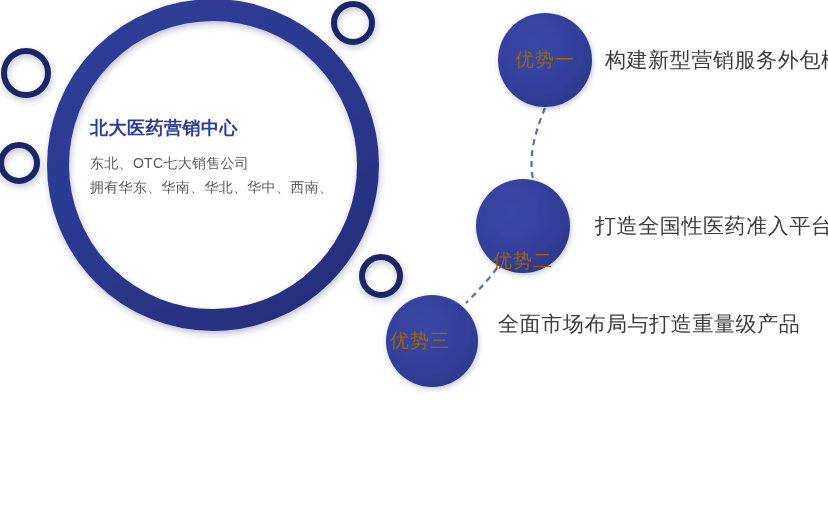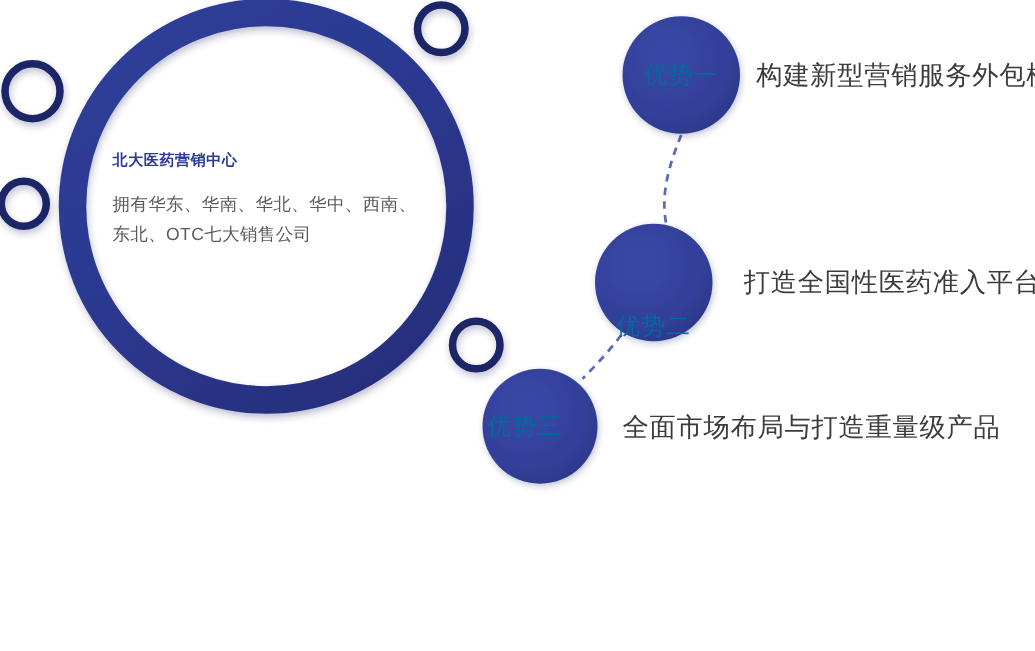--- a/index.html
+++ b/index.html
@@ -32,39 +32,39 @@
 
   
   .hero-text {
     position: absolute;
     left: 90px;
     top: 113px;
     width: 245px;
   }
   .hero-title-1,
   .hero-title-2 {
-    font-size: 12px;
+    font-size: 18px;
     font-weight: bold;
     color: #2c3c96;
     letter-spacing: 0.5px;
     line-height: 30px;
     white-space: nowrap;
   }
   .hero-sub {
     margin-top: 8px;
     font-size: 14px;
     color: #5a5a5e;
     line-height: 24px;
     letter-spacing: 0.3px;
   }
 
   
   .adv-badge-label {
     position: absolute;
-    color: #0369a1;
+    color: #a16207;
     font-size: 19px;
     letter-spacing: 1px;
     white-space: nowrap;
     transform: translate(-50%, -50%);
     pointer-events: none;
   }
 
   .adv-desc {
     position: absolute;
     font-size: 21px;
@@ -119,30 +119,30 @@
     <path d="M 497 268 C 488 280, 478 291, 466 303" fill="none" stroke="#5b6ab5" stroke-width="2.2" stroke-dasharray="6 5" stroke-linecap="butt"></path>
 
     <circle cx="545" cy="60" r="47" fill="url(#badgeGrad)" filter="url(#badgeshadow)"></circle>
     <circle cx="523" cy="226" r="47" fill="url(#badgeGrad)" filter="url(#badgeshadow)"></circle>
     <circle cx="432" cy="341" r="46" fill="url(#badgeGrad)" filter="url(#badgeshadow)"></circle>
   </svg>
 
   <div class="hero-text">
     <div class="hero-title-1">北大医药营销中心</div>
     <div class="hero-sub">
+      <div>东北、OTC七大销售公司</div>
       <div>拥有华东、华南、华北、华中、西南、</div>
-      <div>东北、OTC七大销售公司</div>
     </div>
   </div>
 
   <div class="adv-hit" style="left:545px; top:60px; width:94px; height:94px;"></div>
   <div class="adv-badge-label" style="left:545px; top:60px;">优势一</div>
   <div class="adv-desc" style="left:605px; top:60px;">构建新型营销服务外包模式</div>
 
   <div class="adv-hit" style="left:523px; top:226px; width:94px; height:94px;"></div>
   <div class="adv-badge-label" style="left:523px; top:226px;margin-top:35px;">优势二</div>
   <div class="adv-desc" style="left:595px; top:226px;">打造全国性医药准入平台</div>
 
   <div class="adv-hit" style="left:432px; top:341px; width:92px; height:92px;"></div>
   <div class="adv-badge-label" style="left:420px; top:341px;text-align:center;">优势三</div>
-  <div class="adv-desc" style="left:498px; top:342px;">全面市场布局与打造重量级产品</div>
+  <div class="adv-desc" style="left:498px; top:324px;">全面市场布局与打造重量级产品</div>
 
 </div>
 
 </body></html>

